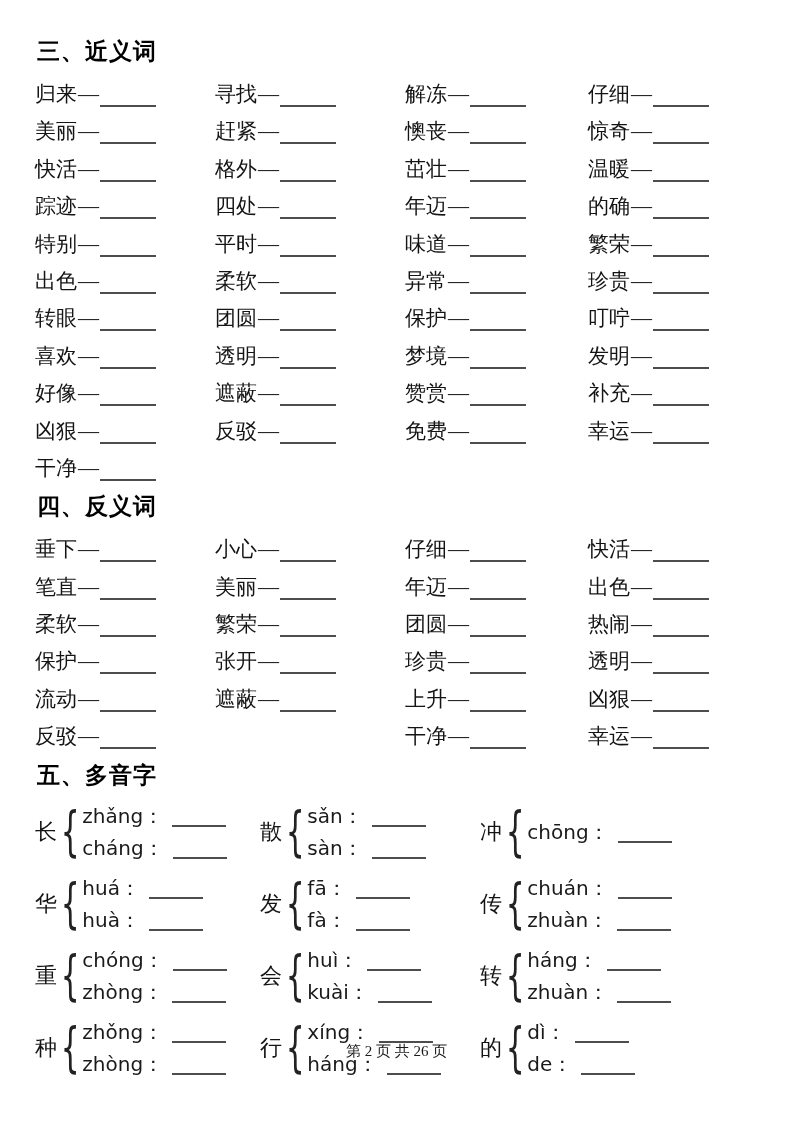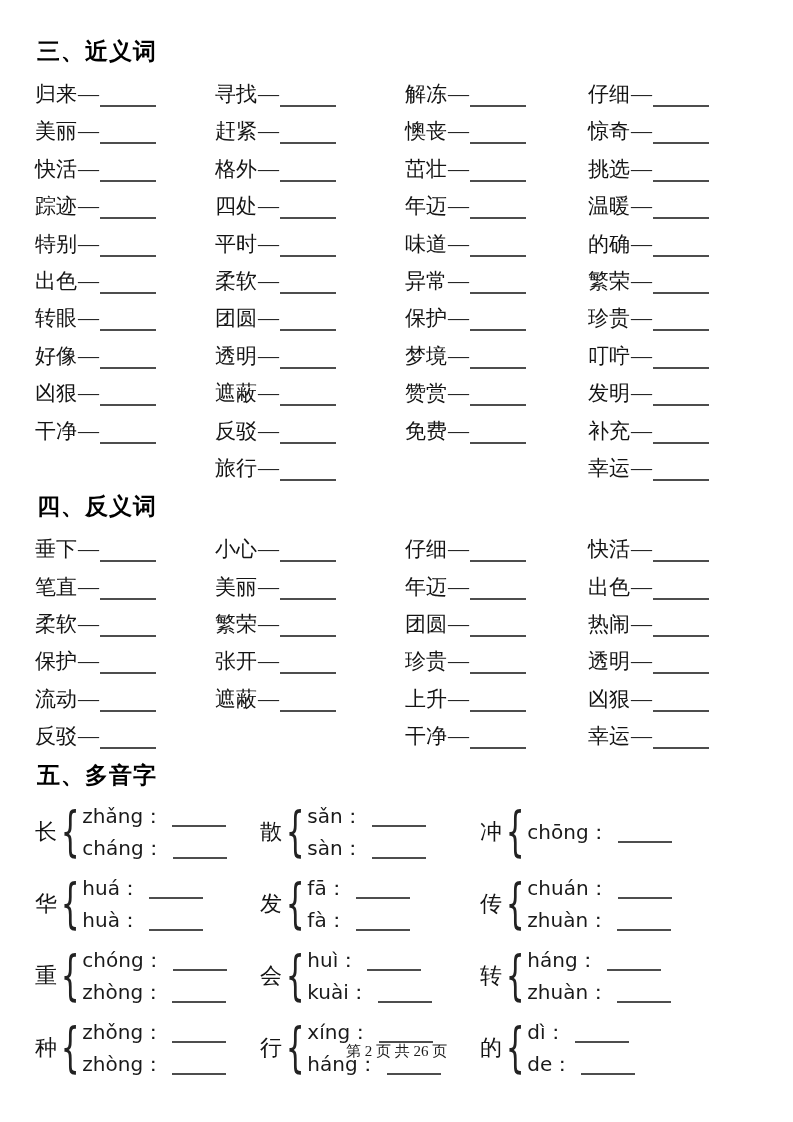--- a/index.html
+++ b/index.html
@@ -52,53 +52,52 @@
     <h2 class="sec-title">三、近义词</h2>
     <div class="word-grid">
         <div class="word-col">
           <div class="word-row"><span class="w">归来</span><span class="dash">—</span><span class="blank"></span></div>
           <div class="word-row"><span class="w">美丽</span><span class="dash">—</span><span class="blank"></span></div>
           <div class="word-row"><span class="w">快活</span><span class="dash">—</span><span class="blank"></span></div>
           <div class="word-row"><span class="w">踪迹</span><span class="dash">—</span><span class="blank"></span></div>
           <div class="word-row"><span class="w">特别</span><span class="dash">—</span><span class="blank"></span></div>
           <div class="word-row"><span class="w">出色</span><span class="dash">—</span><span class="blank"></span></div>
           <div class="word-row"><span class="w">转眼</span><span class="dash">—</span><span class="blank"></span></div>
+          <div class="word-row"><span class="w">喜欢</span><span class="dash">—</span><span class="blank"></span></div>
           <div class="word-row"><span class="w">好像</span><span class="dash">—</span><span class="blank"></span></div>
           <div class="word-row"><span class="w">凶狠</span><span class="dash">—</span><span class="blank"></span></div>
           <div class="word-row"><span class="w">干净</span><span class="dash">—</span><span class="blank"></span></div>
         </div>
         <div class="word-col">
           <div class="word-row"><span class="w">寻找</span><span class="dash">—</span><span class="blank"></span></div>
           <div class="word-row"><span class="w">赶紧</span><span class="dash">—</span><span class="blank"></span></div>
           <div class="word-row"><span class="w">格外</span><span class="dash">—</span><span class="blank"></span></div>
           <div class="word-row"><span class="w">四处</span><span class="dash">—</span><span class="blank"></span></div>
           <div class="word-row"><span class="w">平时</span><span class="dash">—</span><span class="blank"></span></div>
           <div class="word-row"><span class="w">柔软</span><span class="dash">—</span><span class="blank"></span></div>
           <div class="word-row"><span class="w">团圆</span><span class="dash">—</span><span class="blank"></span></div>
           <div class="word-row"><span class="w">透明</span><span class="dash">—</span><span class="blank"></span></div>
           <div class="word-row"><span class="w">遮蔽</span><span class="dash">—</span><span class="blank"></span></div>
           <div class="word-row"><span class="w">反驳</span><span class="dash">—</span><span class="blank"></span></div>
-          <div class="word-row"><span class="w">旅行</span><span class="dash">—</span><span class="blank"></span></div>
         </div>
         <div class="word-col">
           <div class="word-row"><span class="w">解冻</span><span class="dash">—</span><span class="blank"></span></div>
           <div class="word-row"><span class="w">懊丧</span><span class="dash">—</span><span class="blank"></span></div>
           <div class="word-row"><span class="w">茁壮</span><span class="dash">—</span><span class="blank"></span></div>
           <div class="word-row"><span class="w">年迈</span><span class="dash">—</span><span class="blank"></span></div>
           <div class="word-row"><span class="w">味道</span><span class="dash">—</span><span class="blank"></span></div>
           <div class="word-row"><span class="w">异常</span><span class="dash">—</span><span class="blank"></span></div>
           <div class="word-row"><span class="w">保护</span><span class="dash">—</span><span class="blank"></span></div>
           <div class="word-row"><span class="w">梦境</span><span class="dash">—</span><span class="blank"></span></div>
           <div class="word-row"><span class="w">赞赏</span><span class="dash">—</span><span class="blank"></span></div>
           <div class="word-row"><span class="w">免费</span><span class="dash">—</span><span class="blank"></span></div>
         </div>
         <div class="word-col">
           <div class="word-row"><span class="w">仔细</span><span class="dash">—</span><span class="blank"></span></div>
           <div class="word-row"><span class="w">惊奇</span><span class="dash">—</span><span class="blank"></span></div>
-          <div class="word-row"><span class="w">挑选</span><span class="dash">—</span><span class="blank"></span></div>
           <div class="word-row"><span class="w">温暖</span><span class="dash">—</span><span class="blank"></span></div>
           <div class="word-row"><span class="w">的确</span><span class="dash">—</span><span class="blank"></span></div>
           <div class="word-row"><span class="w">繁荣</span><span class="dash">—</span><span class="blank"></span></div>
           <div class="word-row"><span class="w">珍贵</span><span class="dash">—</span><span class="blank"></span></div>
           <div class="word-row"><span class="w">叮咛</span><span class="dash">—</span><span class="blank"></span></div>
           <div class="word-row"><span class="w">发明</span><span class="dash">—</span><span class="blank"></span></div>
           <div class="word-row"><span class="w">补充</span><span class="dash">—</span><span class="blank"></span></div>
           <div class="word-row"><span class="w">幸运</span><span class="dash">—</span><span class="blank"></span></div>
         </div>
       </div>

